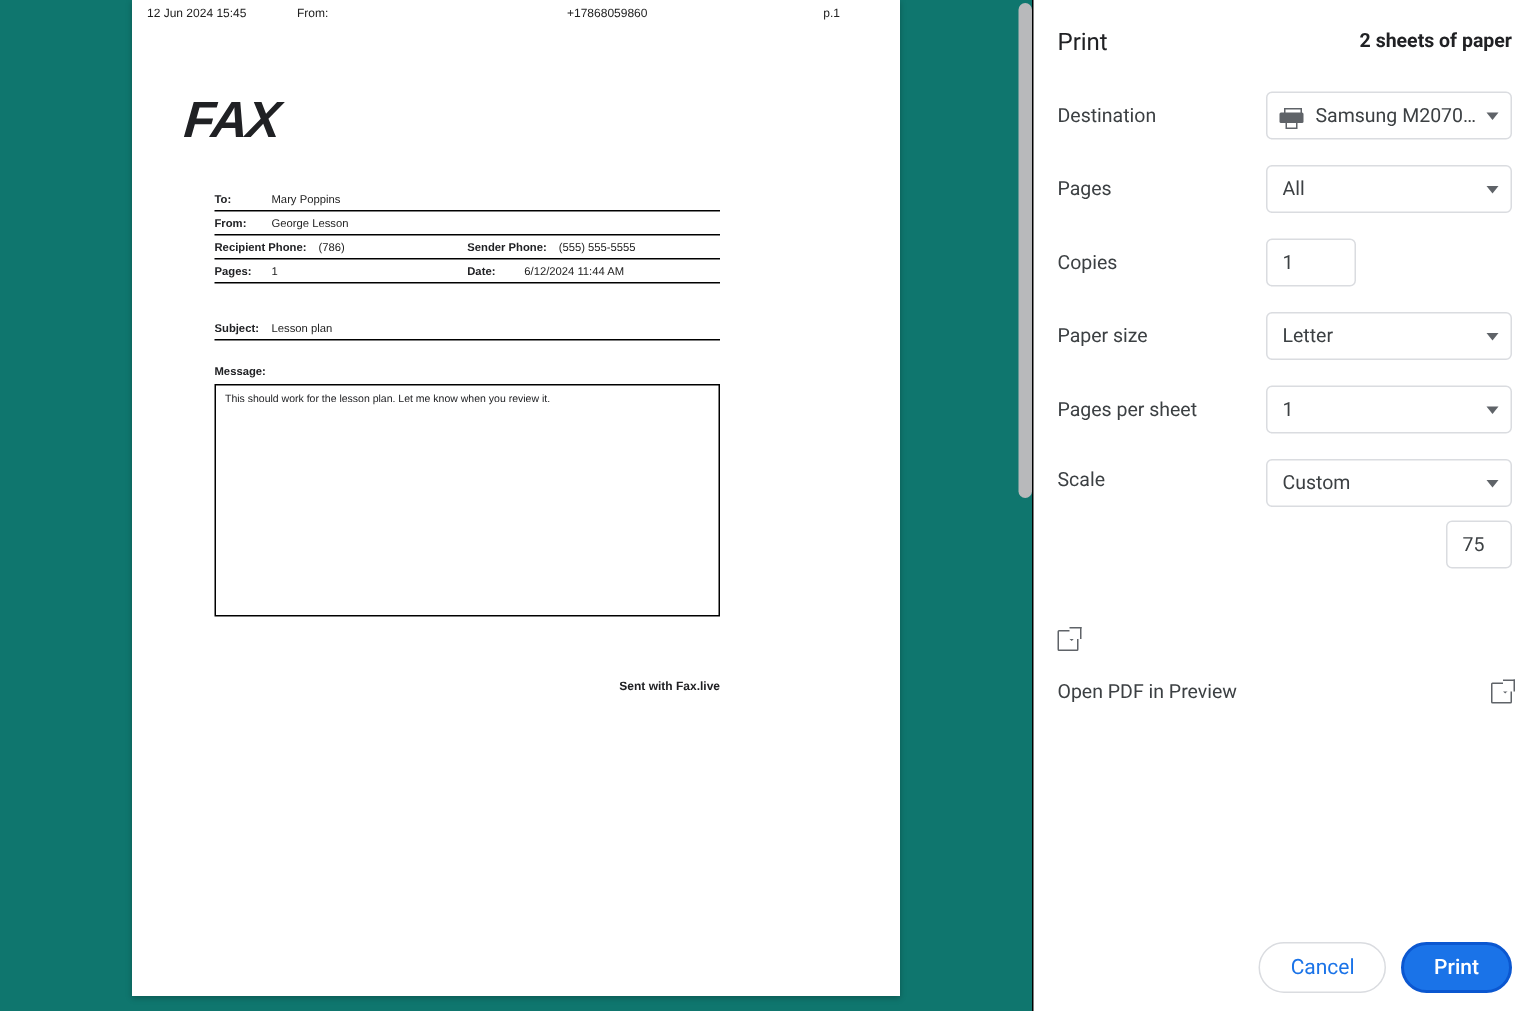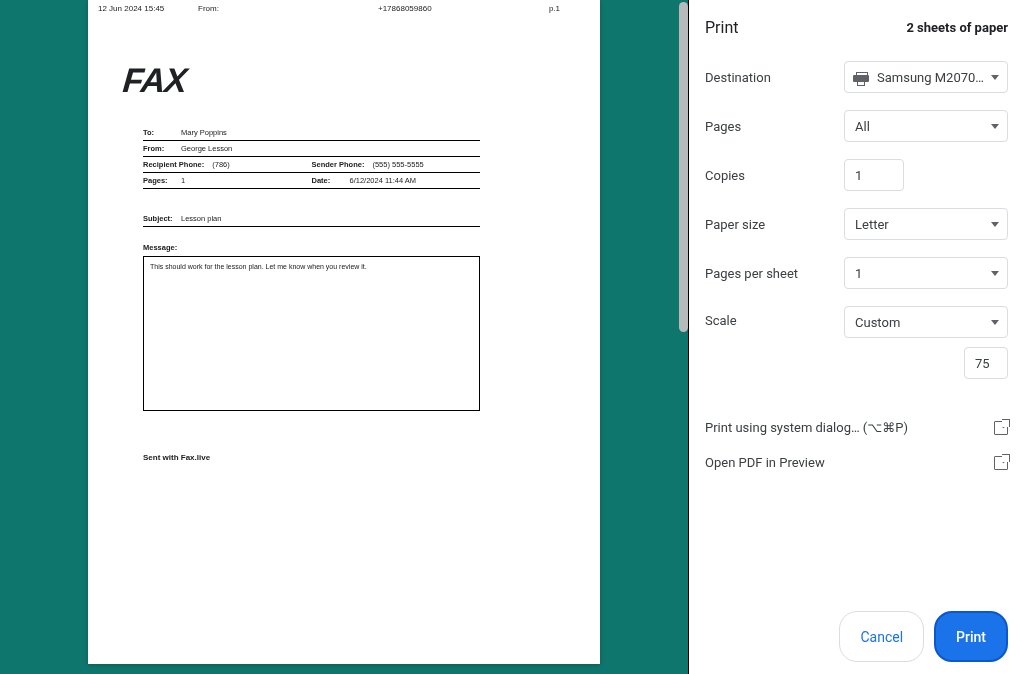--- a/index.html
+++ b/index.html
@@ -71,21 +71,21 @@
 .msg-box {
   border: 1px solid #000;
   height: 155px;
   margin-top: 4px;
   padding: 6px;
   font-size: 7px;
 }
 .sent-with {
   font-weight: 700;
   font-size: 8px;
-  text-align: left;
+  text-align: right;
   margin-top: 42px;
 }
 .scroll-track {
   position: absolute;
   top: 0;
   right: -1px;
   width: 12px;
   height: 100%;
   display: flex;
   align-items: flex-start;
@@ -211,21 +211,21 @@
   transform-origin: right top;
 }
 .spacer { flex: 1; }
 .footer-btns {
   display: flex;
   justify-content: flex-end;
   gap: 10px;
   margin-top: 8px;
 }
 .btn {
-  height: 51px;
+  height: 34px;
   padding: 0 20px;
   border-radius: 18px;
   font-size: 14px;
   display: flex;
   align-items: center;
   cursor: pointer;
   border: 1px solid transparent;
 }
 .btn-cancel {
   background: #fff;
@@ -357,21 +357,20 @@
       </div>
       <div class="num-ctl scale-input">
         <span>75</span>
       </div>
     </div>
   </div>
 
   <div class="divider-gap"></div>
 
   <div class="link-row">
-    <span>Print using system dialog… (⌥⌘P)</span>
     <span class="ext-icon"></span>
   </div>
   <div class="link-row">
     <span>Open PDF in Preview</span>
     <span class="ext-icon"></span>
   </div>
 
   <div class="spacer"></div>
 
   <div class="footer-btns">

